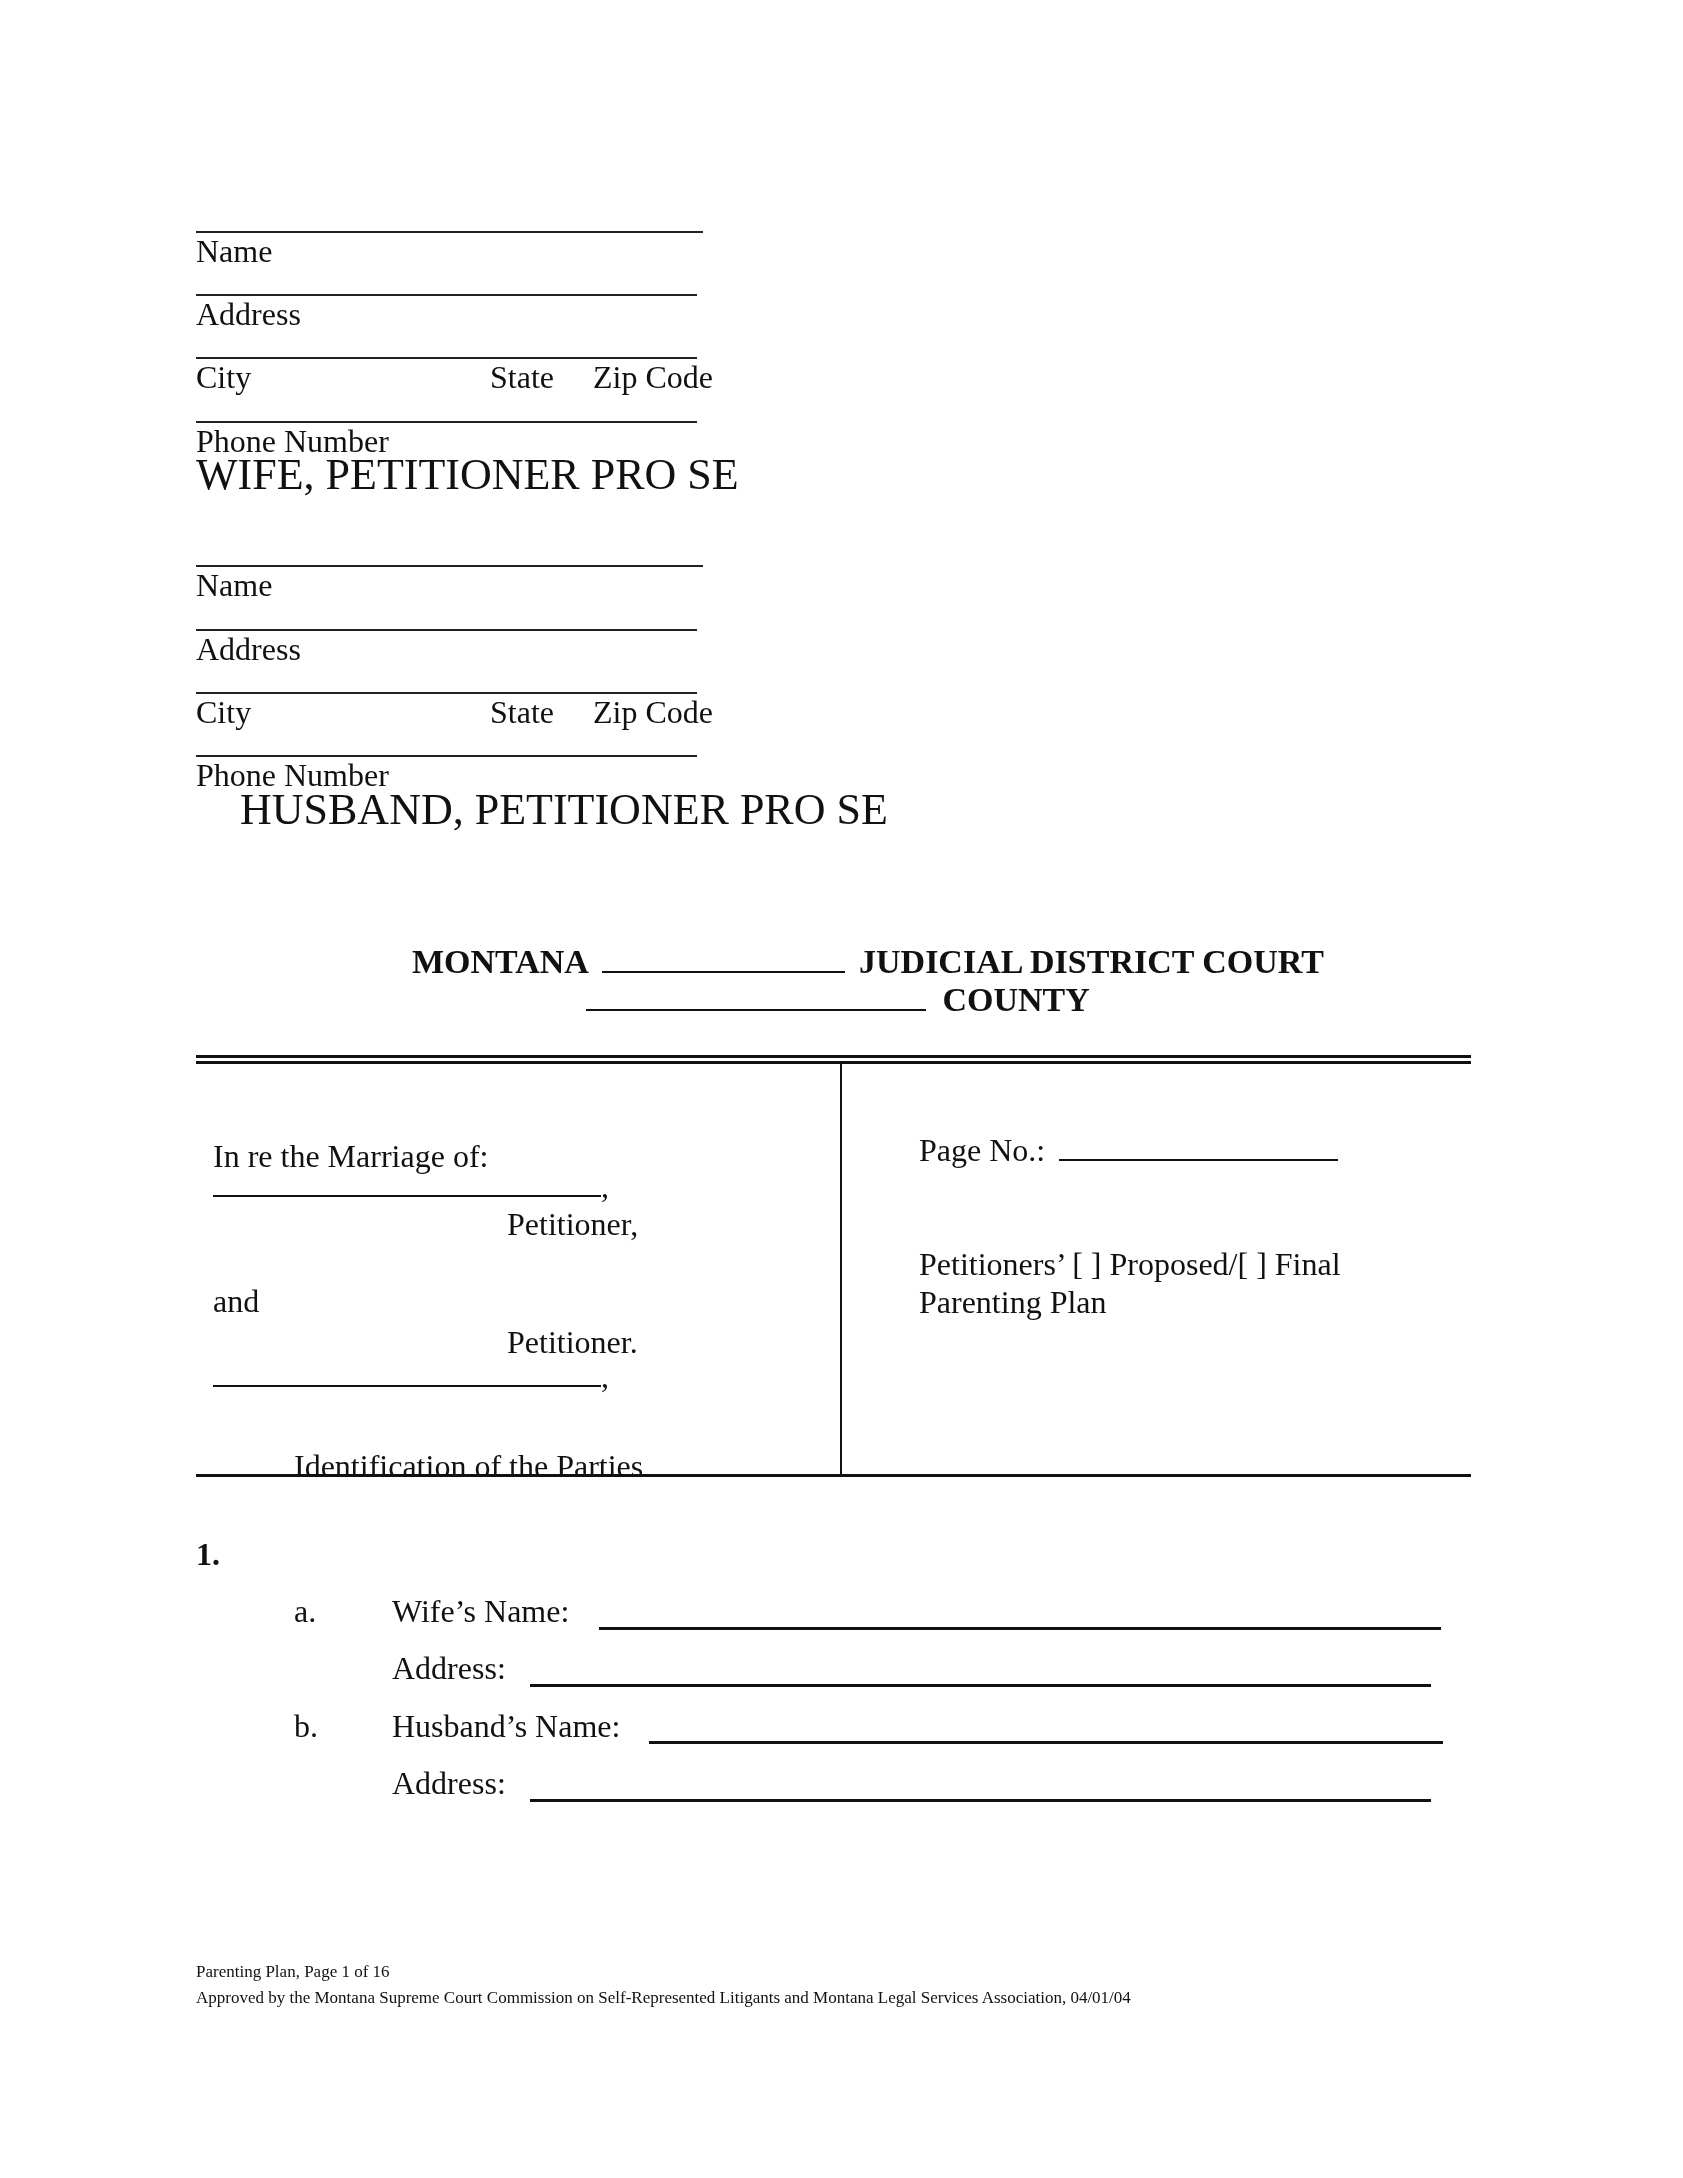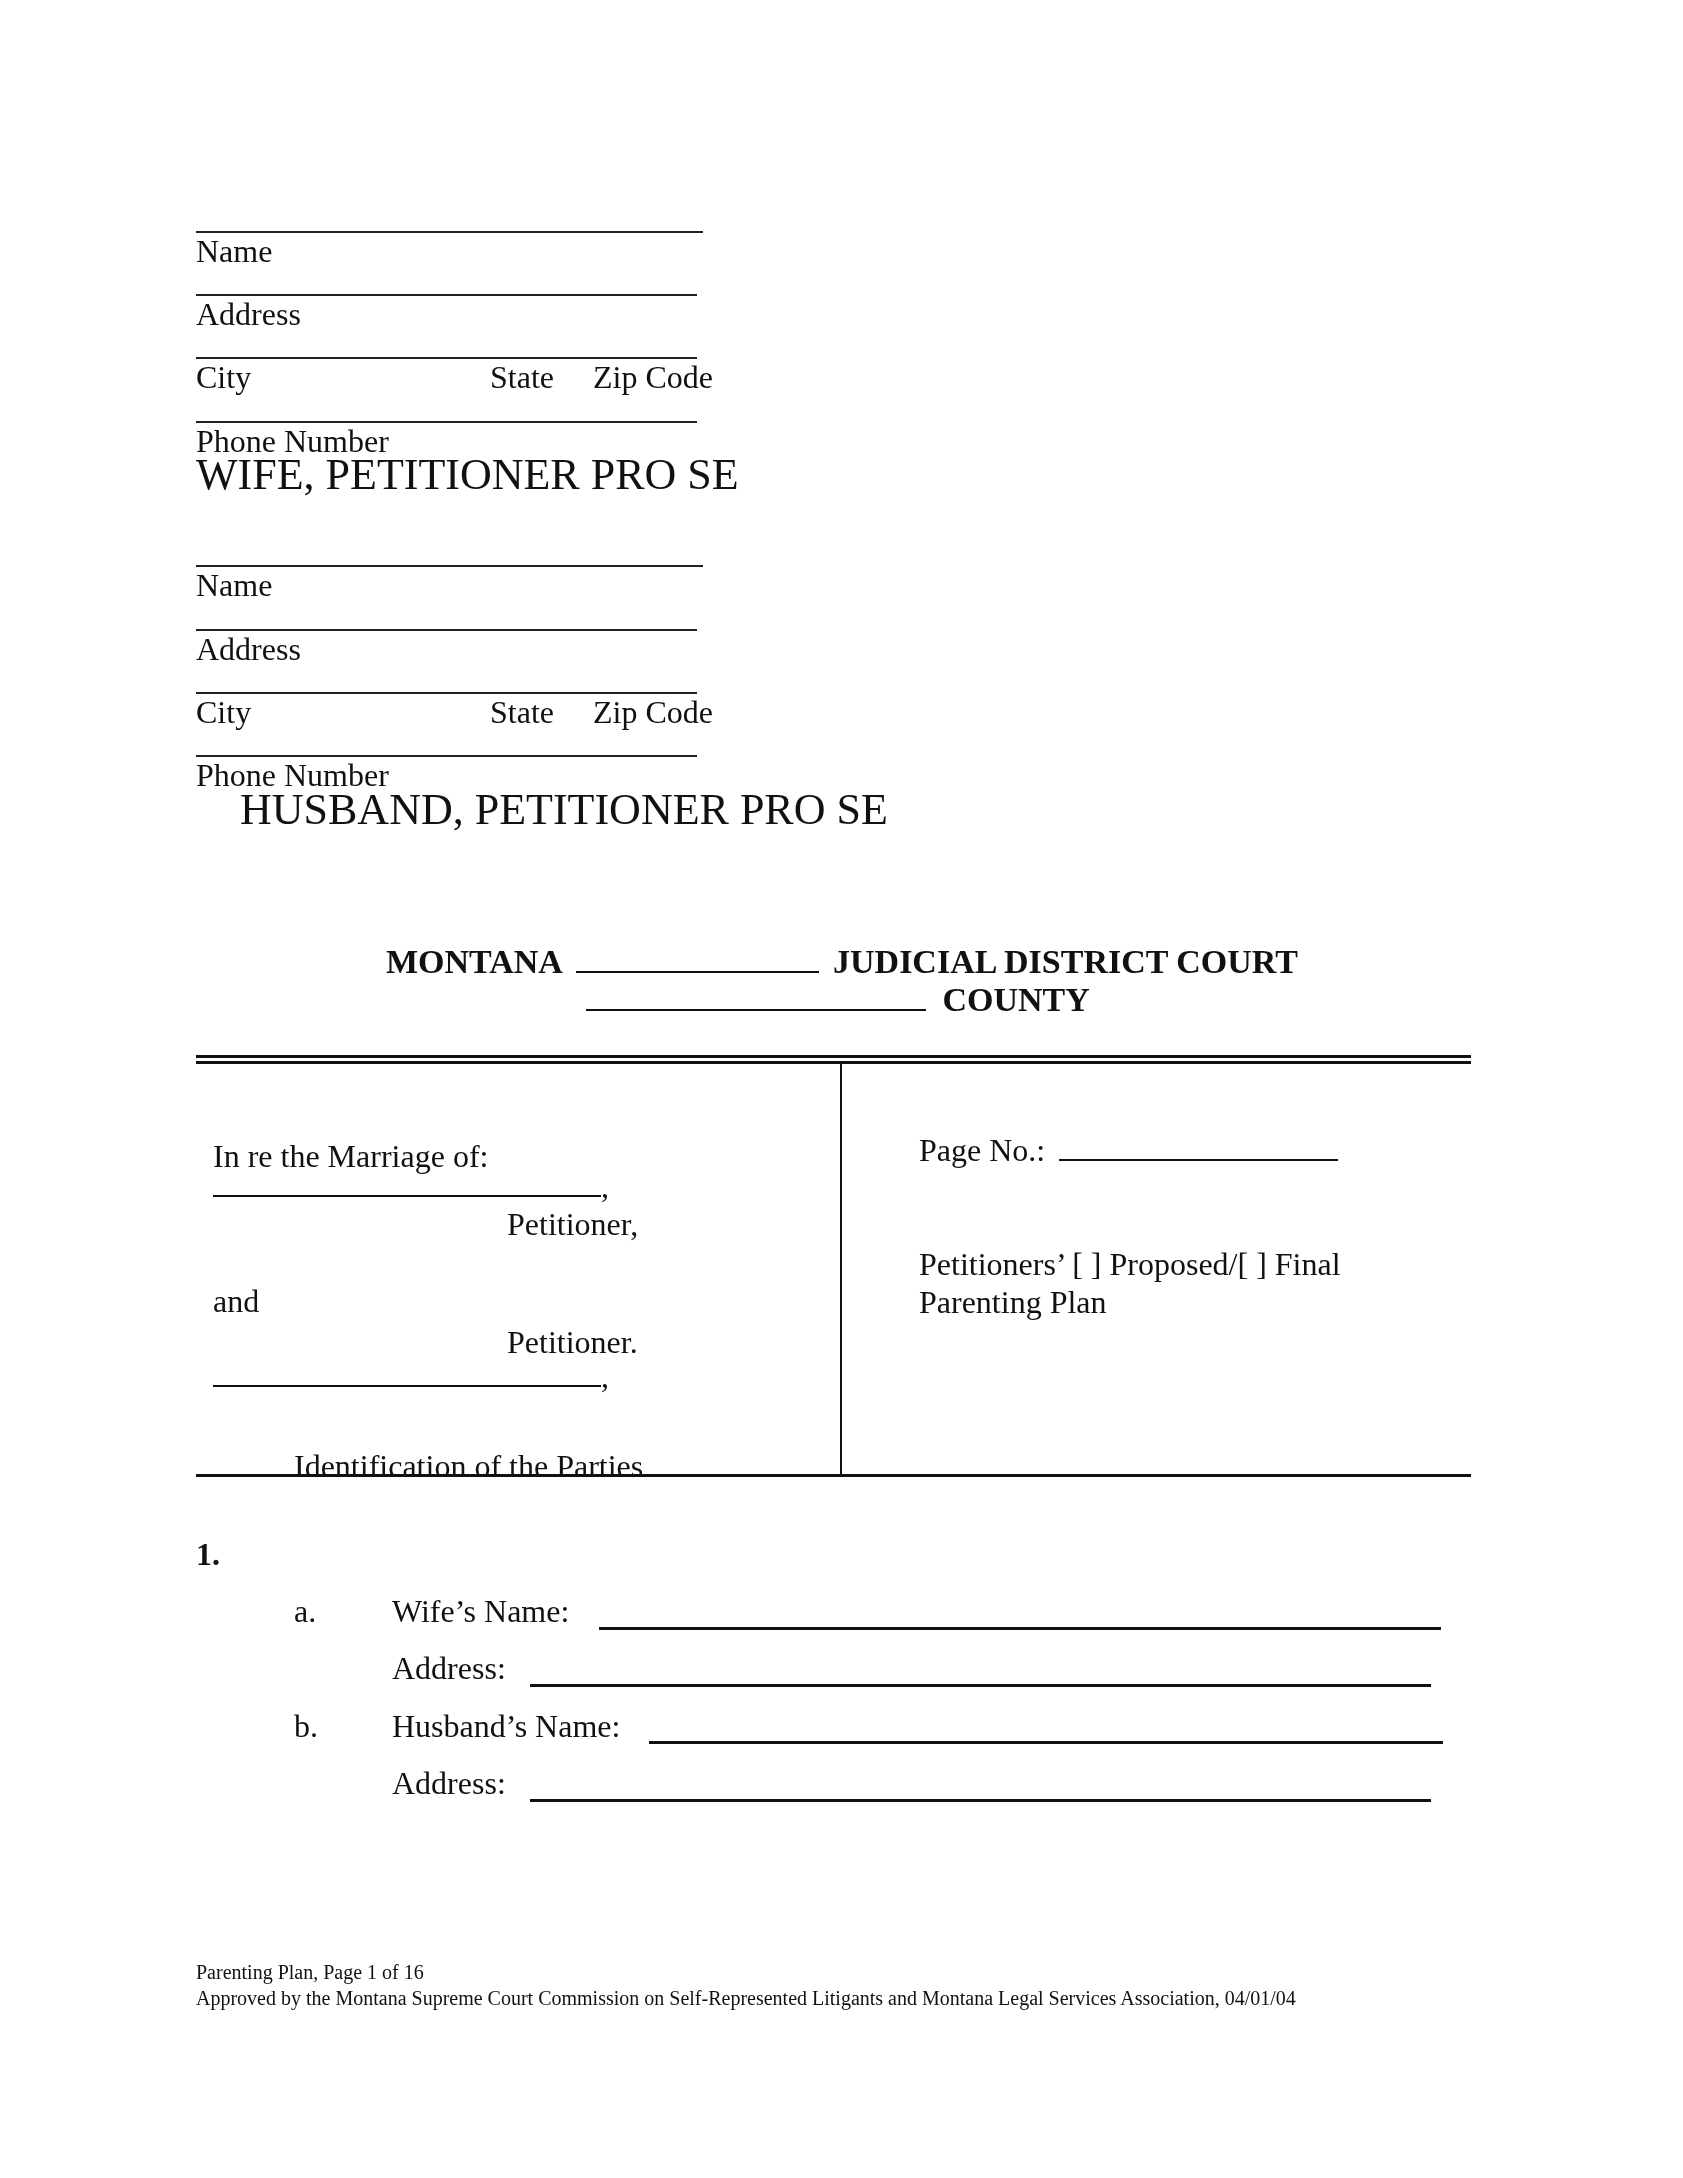--- a/index.html
+++ b/index.html
@@ -8,21 +8,21 @@
   .abs { position: absolute; }
   .rule { position: absolute; height: 0; border-top: 2px solid #222; }
   .lbl { position: absolute; font-size: 32px; line-height: 30px; white-space: nowrap; }
   .party { position: absolute; font-size: 44px; line-height: 36px; white-space: nowrap; }
   .court { position: absolute; font-size: 34px; font-weight: bold; line-height: 38px; white-space: nowrap; }
   .blank { display: inline-block; border-bottom: 2px solid #111; vertical-align: baseline; height: 24px; }
   .cap { position: absolute; font-size: 32px; line-height: 36px; white-space: nowrap; }
   .capb { position: absolute; font-size: 32px; line-height: 38px; font-weight: normal; }
   .sec { position: absolute; font-size: 32px; line-height: 36px; white-space: nowrap; }
   .fill { position: absolute; height: 0; border-top: 3px solid #111; }
-  .foot { position: absolute; font-size: 20px; line-height: 24px; white-space: nowrap; }
+  .foot { position: absolute; font-size: 17px; line-height: 24px; white-space: nowrap; }
 </style>
 </head>
 <body>
 
 <div>
   <div class="rule" style="left:196px; top:231px; width:507px;"></div>
   <div class="lbl" style="left:196px; top:236px;">Name</div>
   <div class="rule" style="left:196px; top:294px; width:501px;"></div>
   <div class="lbl" style="left:196px; top:299px;">Address</div>
   <div class="rule" style="left:196px; top:357px; width:501px;"></div>
@@ -42,21 +42,21 @@
   <div class="rule" style="left:196px; top:692px; width:501px;"></div>
   <div class="lbl" style="left:196px; top:697px;">City</div>
   <div class="lbl" style="left:490px; top:697px;">State</div>
   <div class="lbl" style="left:593px; top:697px;">Zip Code</div>
   <div class="rule" style="left:196px; top:755px; width:501px;"></div>
   <div class="lbl" style="left:196px; top:760px;">Phone Number</div>
   <div class="party" style="left:200px; top:792px;margin-left:40px;">HUSBAND, PETITIONER PRO SE</div>
 </div>
 
 <div>
-  <div class="court" style="left:386px; top:943px;">
+  <div class="court" style="left:412px; top:943px;">
     <span>MONTANA</span>
     <span class="blank" style="width:243px; margin:0 6px;"></span>
     <span>JUDICIAL DISTRICT COURT</span>
   </div>
   <div class="court" style="left:586px; top:981px;">
     <span class="blank" style="width:340px; margin-right:8px;"></span>
     <span>COUNTY</span>
   </div>
 </div>
 

